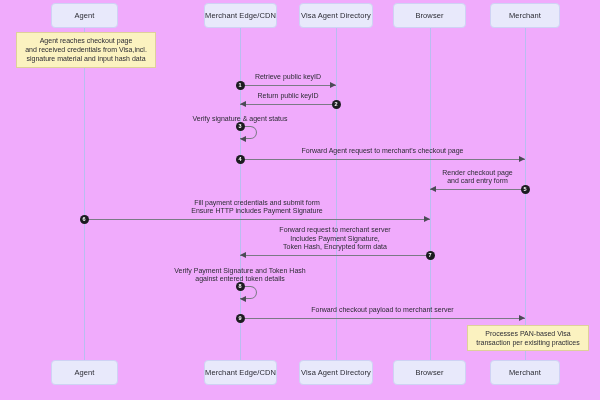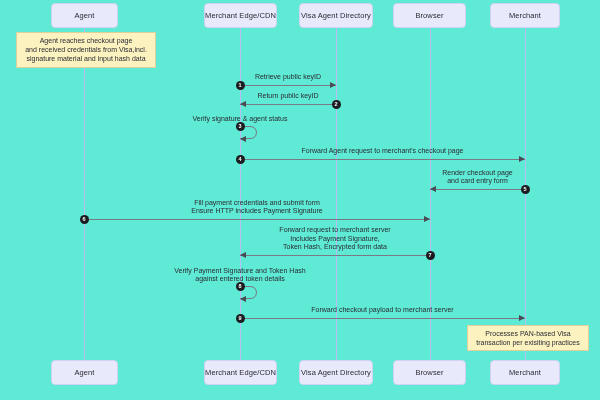--- a/index.html
+++ b/index.html
@@ -4,21 +4,21 @@
 <style>
   html, body {
     margin: 0;
     padding: 0;
     background: #ffffff;
   }
   #canvas {
     position: relative;
     width: 600px;
     height: 400px;
-    background: #5eead4;
+    background: #f0abfc;
     font-family: "Liberation Sans", sans-serif;
     overflow: hidden;
   }
   .lifeline {
     position: absolute;
     width: 1px;
     background: #b9bdf0;
   }
   .participant {
     position: absolute;

